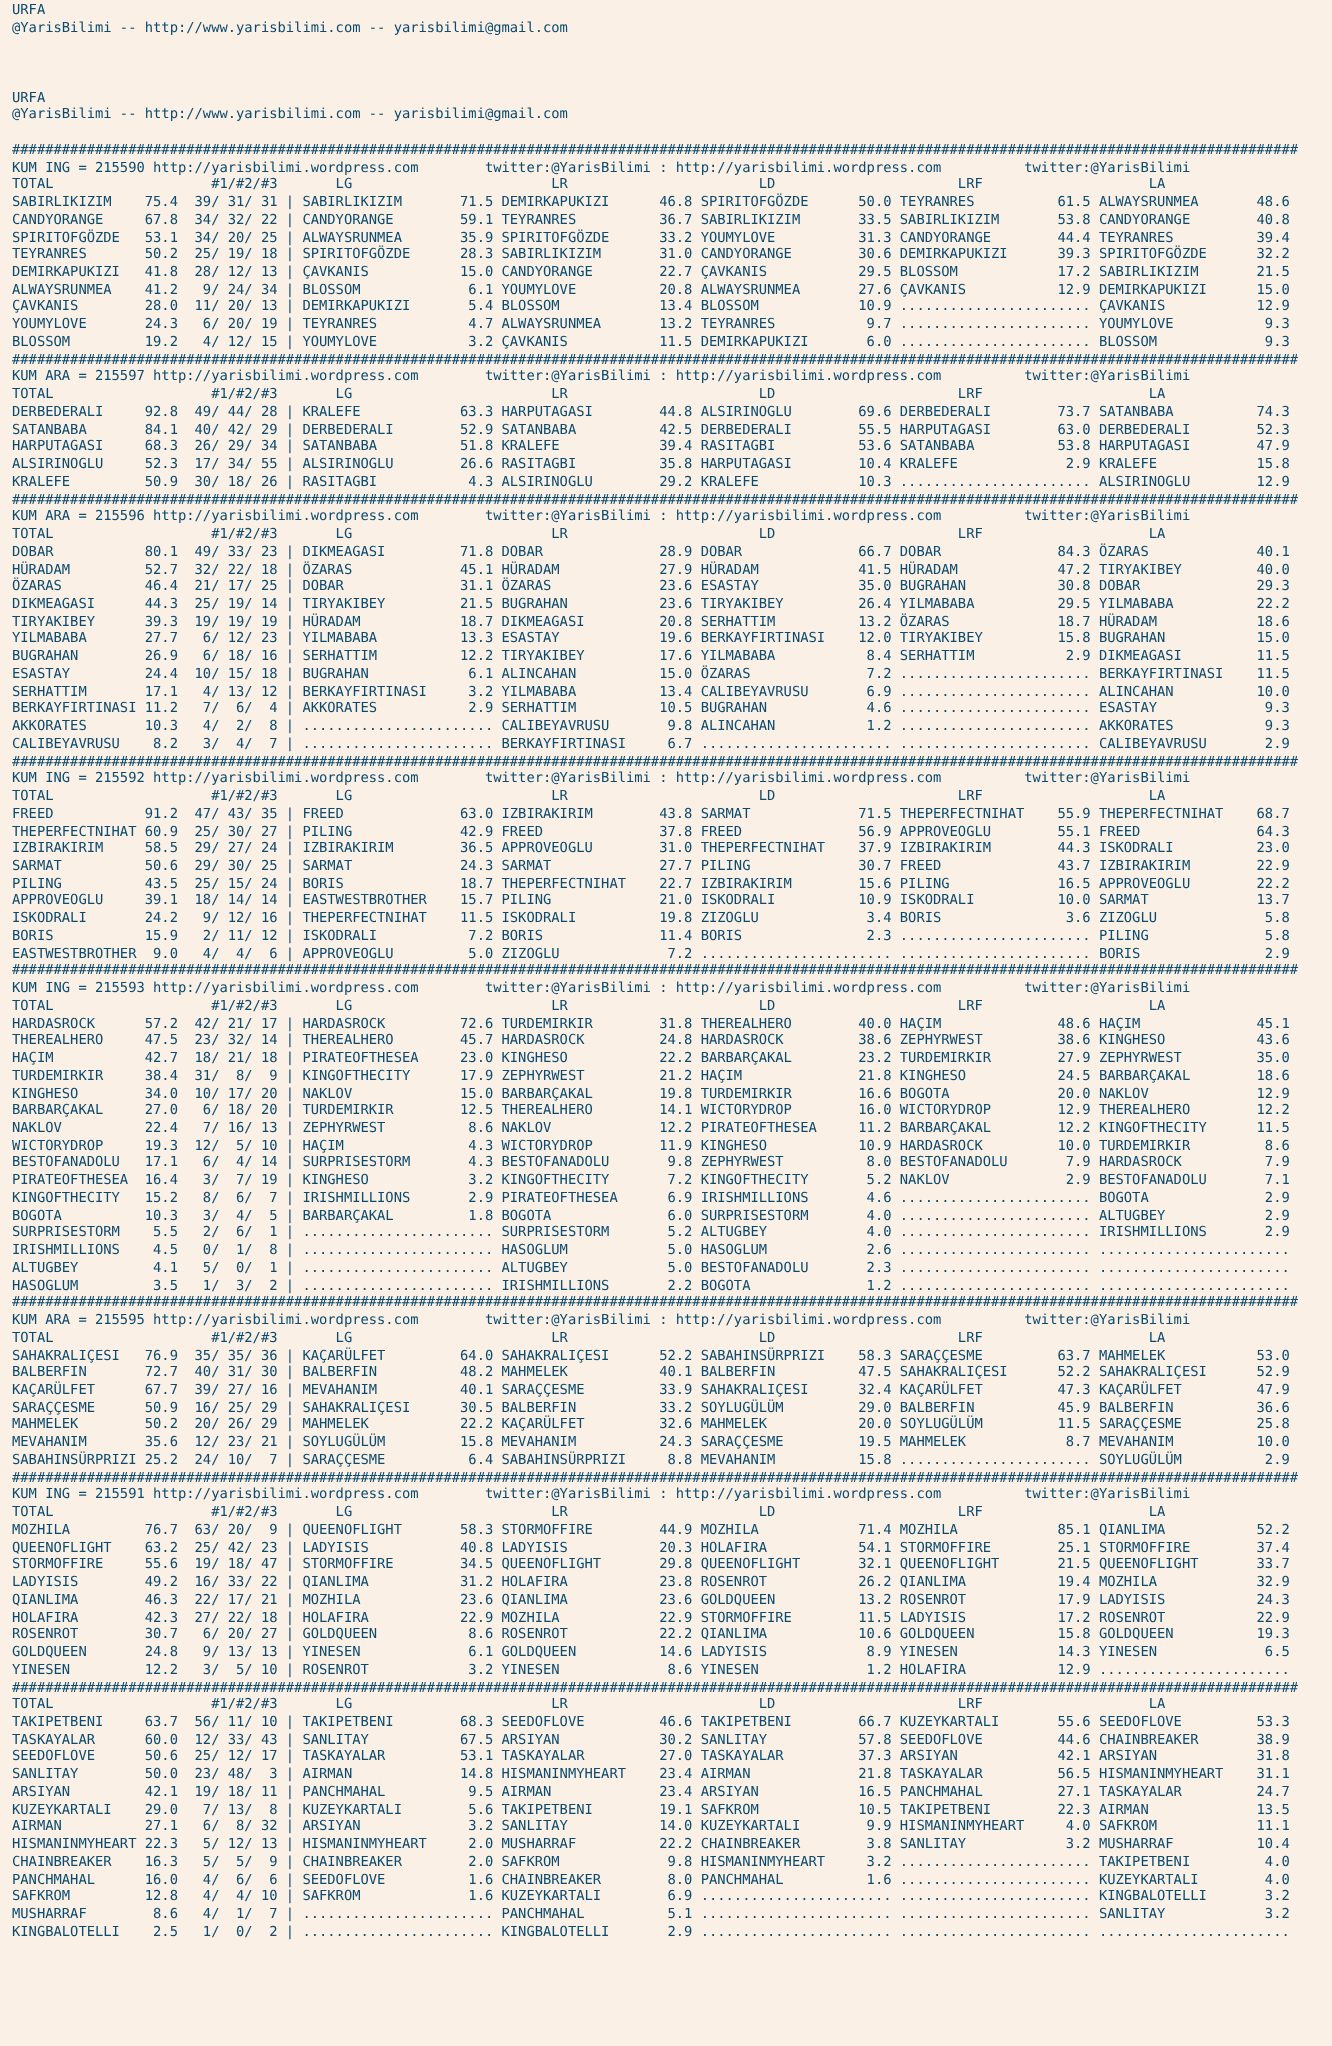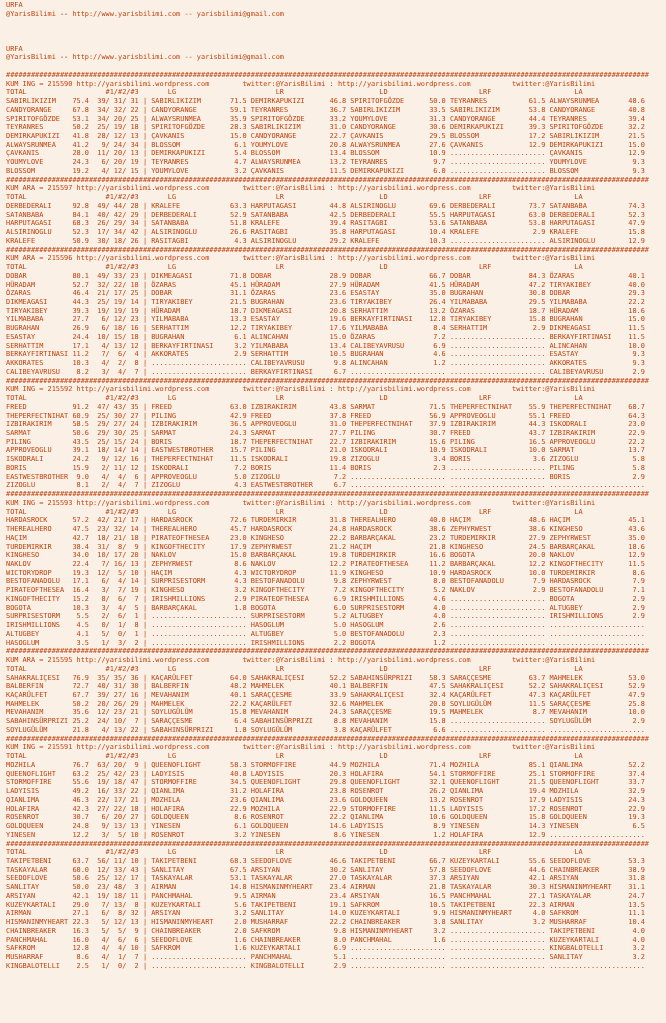--- a/index.html
+++ b/index.html
@@ -18,21 +18,21 @@
     font-family:"DejaVu Sans Mono", monospace;
     font-size:6.9px;
     line-height:8.74px;
     min-height:8.74px;
     white-space:pre;
   }
 </style>
 </head>
 <body style="background: rgb(250, 240, 229);">
 
-<div id="app" style="color: #c2410c;">
+<div id="app" style="color: #0c4a6e;">
   <div id="top-header">
     <pre class="line">URFA</pre>
     <pre class="line">@YarisBilimi -- http://www.yarisbilimi.com -- yarisbilimi@gmail.com</pre>
     <pre class="line"></pre>
     <pre class="line"></pre>
     <pre class="line"></pre>
     <pre class="line">URFA</pre>
     <pre class="line">@YarisBilimi -- http://www.yarisbilimi.com -- yarisbilimi@gmail.com</pre>
     <pre class="line"></pre>
   </div>
@@ -51,21 +51,21 @@
         <pre class="line">YOUMYLOVE       24.3   6/ 20/ 19 | TEYRANRES           4.7 ALWAYSRUNMEA       13.2 TEYRANRES           9.7 ....................... YOUMYLOVE           9.3</pre>
         <pre class="line">BLOSSOM         19.2   4/ 12/ 15 | YOUMYLOVE           3.2 ÇAVKANIS           11.5 DEMIRKAPUKIZI       6.0 ....................... BLOSSOM             9.3</pre>
       </div>
       <div>
         <pre class="line">###########################################################################################################################################################</pre>
         <pre class="line">KUM ARA = 215597 http://yarisbilimi.wordpress.com        twitter:@YarisBilimi : http://yarisbilimi.wordpress.com          twitter:@YarisBilimi</pre>
         <pre class="line">TOTAL                   #1/#2/#3       LG                        LR                       LD                      LRF                    LA</pre>
         <pre class="line">DERBEDERALI     92.8  49/ 44/ 28 | KRALEFE            63.3 HARPUTAGASI        44.8 ALSIRINOGLU        69.6 DERBEDERALI        73.7 SATANBABA          74.3</pre>
         <pre class="line">SATANBABA       84.1  40/ 42/ 29 | DERBEDERALI        52.9 SATANBABA          42.5 DERBEDERALI        55.5 HARPUTAGASI        63.0 DERBEDERALI        52.3</pre>
         <pre class="line">HARPUTAGASI     68.3  26/ 29/ 34 | SATANBABA          51.8 KRALEFE            39.4 RASITAGBI          53.6 SATANBABA          53.8 HARPUTAGASI        47.9</pre>
-        <pre class="line">ALSIRINOGLU     52.3  17/ 34/ 42 | ALSIRINOGLU        26.6 RASITAGBI          35.8 HARPUTAGASI        10.4 KRALEFE             2.9 KRALEFE            15.8</pre>
+        <pre class="line">ALSIRINOGLU     52.3  17/ 34/ 55 | ALSIRINOGLU        26.6 RASITAGBI          35.8 HARPUTAGASI        10.4 KRALEFE             2.9 KRALEFE            15.8</pre>
         <pre class="line">KRALEFE         50.9  30/ 18/ 26 | RASITAGBI           4.3 ALSIRINOGLU        29.2 KRALEFE            10.3 ....................... ALSIRINOGLU        12.9</pre>
       </div>
       <div>
         <pre class="line">###########################################################################################################################################################</pre>
         <pre class="line">KUM ARA = 215596 http://yarisbilimi.wordpress.com        twitter:@YarisBilimi : http://yarisbilimi.wordpress.com          twitter:@YarisBilimi</pre>
         <pre class="line">TOTAL                   #1/#2/#3       LG                        LR                       LD                      LRF                    LA</pre>
         <pre class="line">DOBAR           80.1  49/ 33/ 23 | DIKMEAGASI         71.8 DOBAR              28.9 DOBAR              66.7 DOBAR              84.3 ÖZARAS             40.1</pre>
         <pre class="line">HÜRADAM         52.7  32/ 22/ 18 | ÖZARAS             45.1 HÜRADAM            27.9 HÜRADAM            41.5 HÜRADAM            47.2 TIRYAKIBEY         40.0</pre>
         <pre class="line">ÖZARAS          46.4  21/ 17/ 25 | DOBAR              31.1 ÖZARAS             23.6 ESASTAY            35.0 BUGRAHAN           30.8 DOBAR              29.3</pre>
         <pre class="line">DIKMEAGASI      44.3  25/ 19/ 14 | TIRYAKIBEY         21.5 BUGRAHAN           23.6 TIRYAKIBEY         26.4 YILMABABA          29.5 YILMABABA          22.2</pre>
@@ -84,53 +84,53 @@
         <pre class="line">TOTAL                   #1/#2/#3       LG                        LR                       LD                      LRF                    LA</pre>
         <pre class="line">FREED           91.2  47/ 43/ 35 | FREED              63.0 IZBIRAKIRIM        43.8 SARMAT             71.5 THEPERFECTNIHAT    55.9 THEPERFECTNIHAT    68.7</pre>
         <pre class="line">THEPERFECTNIHAT 60.9  25/ 30/ 27 | PILING             42.9 FREED              37.8 FREED              56.9 APPROVEOGLU        55.1 FREED              64.3</pre>
         <pre class="line">IZBIRAKIRIM     58.5  29/ 27/ 24 | IZBIRAKIRIM        36.5 APPROVEOGLU        31.0 THEPERFECTNIHAT    37.9 IZBIRAKIRIM        44.3 ISKODRALI          23.0</pre>
         <pre class="line">SARMAT          50.6  29/ 30/ 25 | SARMAT             24.3 SARMAT             27.7 PILING             30.7 FREED              43.7 IZBIRAKIRIM        22.9</pre>
         <pre class="line">PILING          43.5  25/ 15/ 24 | BORIS              18.7 THEPERFECTNIHAT    22.7 IZBIRAKIRIM        15.6 PILING             16.5 APPROVEOGLU        22.2</pre>
         <pre class="line">APPROVEOGLU     39.1  18/ 14/ 14 | EASTWESTBROTHER    15.7 PILING             21.0 ISKODRALI          10.9 ISKODRALI          10.0 SARMAT             13.7</pre>
         <pre class="line">ISKODRALI       24.2   9/ 12/ 16 | THEPERFECTNIHAT    11.5 ISKODRALI          19.8 ZIZOGLU             3.4 BORIS               3.6 ZIZOGLU             5.8</pre>
         <pre class="line">BORIS           15.9   2/ 11/ 12 | ISKODRALI           7.2 BORIS              11.4 BORIS               2.3 ....................... PILING              5.8</pre>
         <pre class="line">EASTWESTBROTHER  9.0   4/  4/  6 | APPROVEOGLU         5.0 ZIZOGLU             7.2 ....................... ....................... BORIS               2.9</pre>
-        <pre class="line">ZIZOGLU          8.1   2/  4/  7 | ZIZOGLU             4.3 EASTWESTBROTHER     6.7 ....................... ....................... .......................</pre>
       </div>
       <div>
         <pre class="line">###########################################################################################################################################################</pre>
         <pre class="line">KUM ING = 215593 http://yarisbilimi.wordpress.com        twitter:@YarisBilimi : http://yarisbilimi.wordpress.com          twitter:@YarisBilimi</pre>
         <pre class="line">TOTAL                   #1/#2/#3       LG                        LR                       LD                      LRF                    LA</pre>
         <pre class="line">HARDASROCK      57.2  42/ 21/ 17 | HARDASROCK         72.6 TURDEMIRKIR        31.8 THEREALHERO        40.0 HAÇIM              48.6 HAÇIM              45.1</pre>
         <pre class="line">THEREALHERO     47.5  23/ 32/ 14 | THEREALHERO        45.7 HARDASROCK         24.8 HARDASROCK         38.6 ZEPHYRWEST         38.6 KINGHESO           43.6</pre>
         <pre class="line">HAÇIM           42.7  18/ 21/ 18 | PIRATEOFTHESEA     23.0 KINGHESO           22.2 BARBARÇAKAL        23.2 TURDEMIRKIR        27.9 ZEPHYRWEST         35.0</pre>
         <pre class="line">TURDEMIRKIR     38.4  31/  8/  9 | KINGOFTHECITY      17.9 ZEPHYRWEST         21.2 HAÇIM              21.8 KINGHESO           24.5 BARBARÇAKAL        18.6</pre>
         <pre class="line">KINGHESO        34.0  10/ 17/ 20 | NAKLOV             15.0 BARBARÇAKAL        19.8 TURDEMIRKIR        16.6 BOGOTA             20.0 NAKLOV             12.9</pre>
+        <pre class="line">BARBARÇAKAL     27.0   6/ 18/ 20 | TURDEMIRKIR        12.5 THEREALHERO        14.1 WICTORYDROP        16.0 WICTORYDROP        12.9 THEREALHERO        12.2</pre>
         <pre class="line">NAKLOV          22.4   7/ 16/ 13 | ZEPHYRWEST          8.6 NAKLOV             12.2 PIRATEOFTHESEA     11.2 BARBARÇAKAL        12.2 KINGOFTHECITY      11.5</pre>
         <pre class="line">WICTORYDROP     19.3  12/  5/ 10 | HAÇIM               4.3 WICTORYDROP        11.9 KINGHESO           10.9 HARDASROCK         10.0 TURDEMIRKIR         8.6</pre>
         <pre class="line">BESTOFANADOLU   17.1   6/  4/ 14 | SURPRISESTORM       4.3 BESTOFANADOLU       9.8 ZEPHYRWEST          8.0 BESTOFANADOLU       7.9 HARDASROCK          7.9</pre>
         <pre class="line">PIRATEOFTHESEA  16.4   3/  7/ 19 | KINGHESO            3.2 KINGOFTHECITY       7.2 KINGOFTHECITY       5.2 NAKLOV              2.9 BESTOFANADOLU       7.1</pre>
         <pre class="line">KINGOFTHECITY   15.2   8/  6/  7 | IRISHMILLIONS       2.9 PIRATEOFTHESEA      6.9 IRISHMILLIONS       4.6 ....................... BOGOTA              2.9</pre>
         <pre class="line">BOGOTA          10.3   3/  4/  5 | BARBARÇAKAL         1.8 BOGOTA              6.0 SURPRISESTORM       4.0 ....................... ALTUGBEY            2.9</pre>
         <pre class="line">SURPRISESTORM    5.5   2/  6/  1 | ....................... SURPRISESTORM       5.2 ALTUGBEY            4.0 ....................... IRISHMILLIONS       2.9</pre>
         <pre class="line">IRISHMILLIONS    4.5   0/  1/  8 | ....................... HASOGLUM            5.0 HASOGLUM            2.6 ....................... .......................</pre>
         <pre class="line">ALTUGBEY         4.1   5/  0/  1 | ....................... ALTUGBEY            5.0 BESTOFANADOLU       2.3 ....................... .......................</pre>
         <pre class="line">HASOGLUM         3.5   1/  3/  2 | ....................... IRISHMILLIONS       2.2 BOGOTA              1.2 ....................... .......................</pre>
       </div>
       <div>
         <pre class="line">###########################################################################################################################################################</pre>
         <pre class="line">KUM ARA = 215595 http://yarisbilimi.wordpress.com        twitter:@YarisBilimi : http://yarisbilimi.wordpress.com          twitter:@YarisBilimi</pre>
         <pre class="line">TOTAL                   #1/#2/#3       LG                        LR                       LD                      LRF                    LA</pre>
         <pre class="line">SAHAKRALIÇESI   76.9  35/ 35/ 36 | KAÇARÜLFET         64.0 SAHAKRALIÇESI      52.2 SABAHINSÜRPRIZI    58.3 SARAÇÇESME         63.7 MAHMELEK           53.0</pre>
         <pre class="line">BALBERFIN       72.7  40/ 31/ 30 | BALBERFIN          48.2 MAHMELEK           40.1 BALBERFIN          47.5 SAHAKRALIÇESI      52.2 SAHAKRALIÇESI      52.9</pre>
         <pre class="line">KAÇARÜLFET      67.7  39/ 27/ 16 | MEVAHANIM          40.1 SARAÇÇESME         33.9 SAHAKRALIÇESI      32.4 KAÇARÜLFET         47.3 KAÇARÜLFET         47.9</pre>
+        <pre class="line">SARAÇÇESME      50.9  16/ 25/ 29 | SAHAKRALIÇESI      30.5 BALBERFIN          33.2 SOYLUGÜLÜM         29.0 BALBERFIN          45.9 BALBERFIN          36.6</pre>
         <pre class="line">MAHMELEK        50.2  20/ 26/ 29 | MAHMELEK           22.2 KAÇARÜLFET         32.6 MAHMELEK           20.0 SOYLUGÜLÜM         11.5 SARAÇÇESME         25.8</pre>
         <pre class="line">MEVAHANIM       35.6  12/ 23/ 21 | SOYLUGÜLÜM         15.8 MEVAHANIM          24.3 SARAÇÇESME         19.5 MAHMELEK            8.7 MEVAHANIM          10.0</pre>
         <pre class="line">SABAHINSÜRPRIZI 25.2  24/ 10/  7 | SARAÇÇESME          6.4 SABAHINSÜRPRIZI     8.8 MEVAHANIM          15.8 ....................... SOYLUGÜLÜM          2.9</pre>
-        <pre class="line">SOYLUGÜLÜM      21.8   4/ 13/ 22 | SABAHINSÜRPRIZI     1.8 SOYLUGÜLÜM          3.8 KAÇARÜLFET          6.6 ....................... .......................</pre>
       </div>
       <div>
         <pre class="line">###########################################################################################################################################################</pre>
         <pre class="line">KUM ING = 215591 http://yarisbilimi.wordpress.com        twitter:@YarisBilimi : http://yarisbilimi.wordpress.com          twitter:@YarisBilimi</pre>
         <pre class="line">TOTAL                   #1/#2/#3       LG                        LR                       LD                      LRF                    LA</pre>
         <pre class="line">MOZHILA         76.7  63/ 20/  9 | QUEENOFLIGHT       58.3 STORMOFFIRE        44.9 MOZHILA            71.4 MOZHILA            85.1 QIANLIMA           52.2</pre>
         <pre class="line">QUEENOFLIGHT    63.2  25/ 42/ 23 | LADYISIS           40.8 LADYISIS           20.3 HOLAFIRA           54.1 STORMOFFIRE        25.1 STORMOFFIRE        37.4</pre>
         <pre class="line">STORMOFFIRE     55.6  19/ 18/ 47 | STORMOFFIRE        34.5 QUEENOFLIGHT       29.8 QUEENOFLIGHT       32.1 QUEENOFLIGHT       21.5 QUEENOFLIGHT       33.7</pre>
         <pre class="line">LADYISIS        49.2  16/ 33/ 22 | QIANLIMA           31.2 HOLAFIRA           23.8 ROSENROT           26.2 QIANLIMA           19.4 MOZHILA            32.9</pre>
         <pre class="line">QIANLIMA        46.3  22/ 17/ 21 | MOZHILA            23.6 QIANLIMA           23.6 GOLDQUEEN          13.2 ROSENROT           17.9 LADYISIS           24.3</pre>
@@ -138,21 +138,21 @@
         <pre class="line">ROSENROT        30.7   6/ 20/ 27 | GOLDQUEEN           8.6 ROSENROT           22.2 QIANLIMA           10.6 GOLDQUEEN          15.8 GOLDQUEEN          19.3</pre>
         <pre class="line">GOLDQUEEN       24.8   9/ 13/ 13 | YINESEN             6.1 GOLDQUEEN          14.6 LADYISIS            8.9 YINESEN            14.3 YINESEN             6.5</pre>
         <pre class="line">YINESEN         12.2   3/  5/ 10 | ROSENROT            3.2 YINESEN             8.6 YINESEN             1.2 HOLAFIRA           12.9 .......................</pre>
       </div>
       <div>
         <pre class="line">###########################################################################################################################################################</pre>
         <pre class="line">TOTAL                   #1/#2/#3       LG                        LR                       LD                      LRF                    LA</pre>
         <pre class="line">TAKIPETBENI     63.7  56/ 11/ 10 | TAKIPETBENI        68.3 SEEDOFLOVE         46.6 TAKIPETBENI        66.7 KUZEYKARTALI       55.6 SEEDOFLOVE         53.3</pre>
         <pre class="line">TASKAYALAR      60.0  12/ 33/ 43 | SANLITAY           67.5 ARSIYAN            30.2 SANLITAY           57.8 SEEDOFLOVE         44.6 CHAINBREAKER       38.9</pre>
         <pre class="line">SEEDOFLOVE      50.6  25/ 12/ 17 | TASKAYALAR         53.1 TASKAYALAR         27.0 TASKAYALAR         37.3 ARSIYAN            42.1 ARSIYAN            31.8</pre>
-        <pre class="line">SANLITAY        50.0  23/ 48/  3 | AIRMAN             14.8 HISMANINMYHEART    23.4 AIRMAN             21.8 TASKAYALAR         30.3 HISMANINMYHEART    31.1</pre>
+        <pre class="line">SANLITAY        50.0  23/ 48/  3 | AIRMAN             14.8 HISMANINMYHEART    23.4 AIRMAN             21.8 TASKAYALAR         56.5 HISMANINMYHEART    31.1</pre>
         <pre class="line">ARSIYAN         42.1  19/ 18/ 11 | PANCHMAHAL          9.5 AIRMAN             23.4 ARSIYAN            16.5 PANCHMAHAL         27.1 TASKAYALAR         24.7</pre>
         <pre class="line">KUZEYKARTALI    29.0   7/ 13/  8 | KUZEYKARTALI        5.6 TAKIPETBENI        19.1 SAFKROM            10.5 TAKIPETBENI        22.3 AIRMAN             13.5</pre>
         <pre class="line">AIRMAN          27.1   6/  8/ 32 | ARSIYAN             3.2 SANLITAY           14.0 KUZEYKARTALI        9.9 HISMANINMYHEART     4.0 SAFKROM            11.1</pre>
         <pre class="line">HISMANINMYHEART 22.3   5/ 12/ 13 | HISMANINMYHEART     2.0 MUSHARRAF          22.2 CHAINBREAKER        3.8 SANLITAY            3.2 MUSHARRAF          10.4</pre>
         <pre class="line">CHAINBREAKER    16.3   5/  5/  9 | CHAINBREAKER        2.0 SAFKROM             9.8 HISMANINMYHEART     3.2 ....................... TAKIPETBENI         4.0</pre>
         <pre class="line">PANCHMAHAL      16.0   4/  6/  6 | SEEDOFLOVE          1.6 CHAINBREAKER        8.0 PANCHMAHAL          1.6 ....................... KUZEYKARTALI        4.0</pre>
         <pre class="line">SAFKROM         12.8   4/  4/ 10 | SAFKROM             1.6 KUZEYKARTALI        6.9 ....................... ....................... KINGBALOTELLI       3.2</pre>
         <pre class="line">MUSHARRAF        8.6   4/  1/  7 | ....................... PANCHMAHAL          5.1 ....................... ....................... SANLITAY            3.2</pre>
         <pre class="line">KINGBALOTELLI    2.5   1/  0/  2 | ....................... KINGBALOTELLI       2.9 ....................... ....................... .......................</pre>
       </div>

